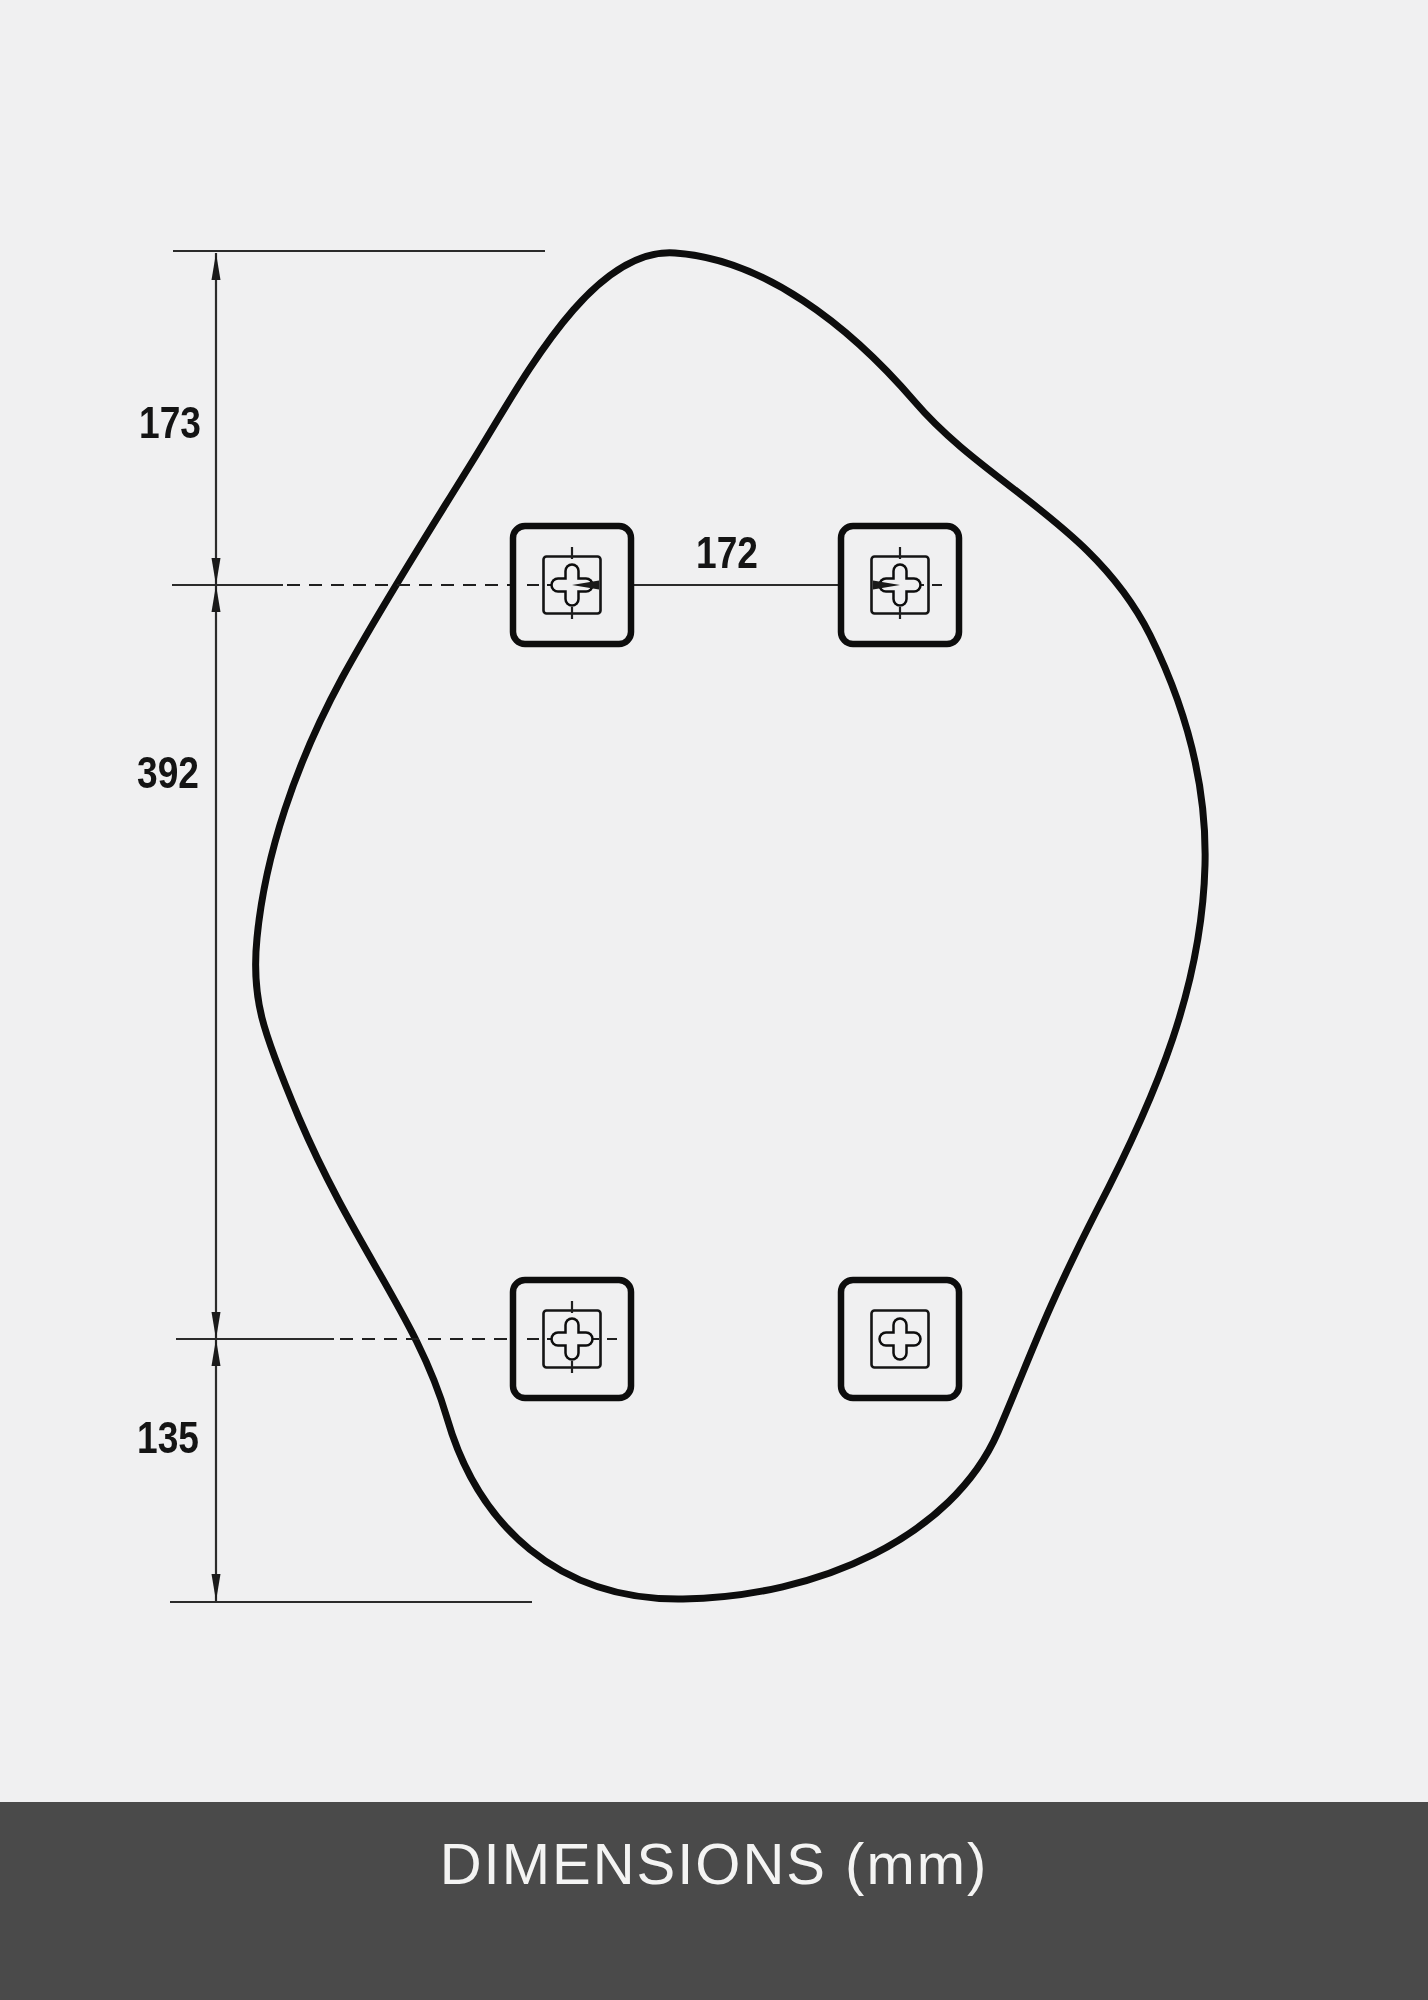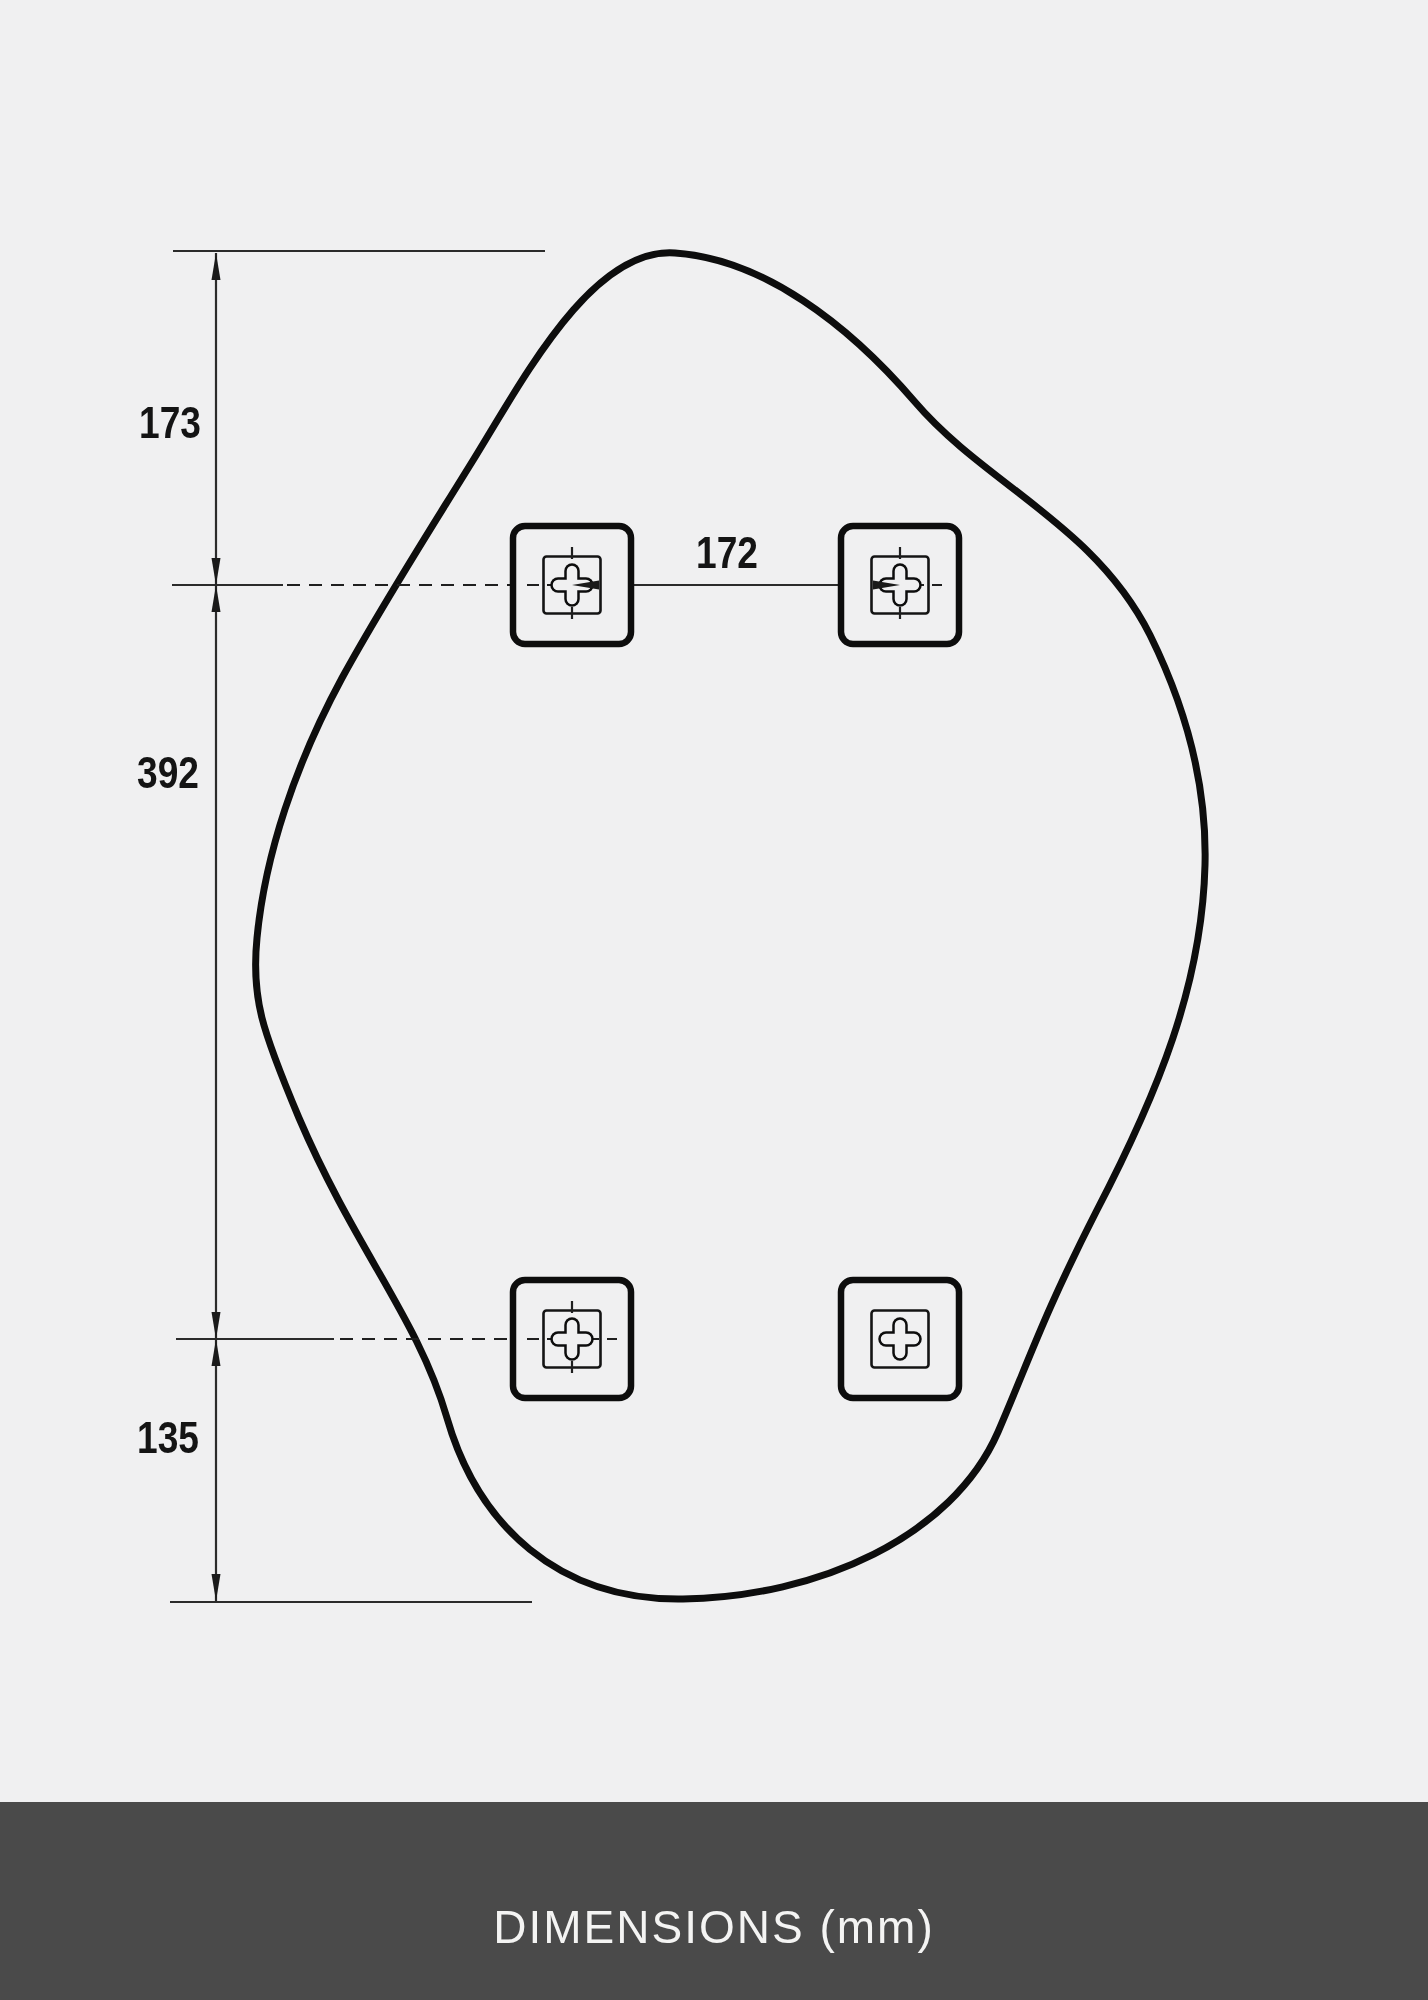--- a/index.html
+++ b/index.html
@@ -2,21 +2,21 @@
 <html><head>
 <meta charset="utf-8">
 <style>
   html,body{margin:0;padding:0;}
   body{font-family:"Liberation Sans", sans-serif;}
   .stage{position:relative;width:1428px;height:2000px;background:#f0f0f1;overflow:hidden;}
   .stage svg{position:absolute;left:0;top:0;}
   .dim-label{font-family:"Liberation Sans", sans-serif;font-weight:bold;fill:#141414;}
   .footer-bar{position:absolute;left:0;top:1802px;width:1428px;height:198px;background:#4a4a4a;
               display:flex;align-items:flex-start;justify-content:center;}
-  .footer-label{color:#f4f4f3;font-size:46px;letter-spacing:2px;margin-top:98px;
+  .footer-label{color:#f4f4f3;font-size:58px;letter-spacing:2px;margin-top:28px;
                 font-family:"Liberation Sans", sans-serif;font-weight:normal;}
 </style>
 </head>
 <body>
 
 <div class="stage">
 
   <svg width="1428" height="2000" viewBox="0 0 1428 2000">
 
     <path d="M 675,253

